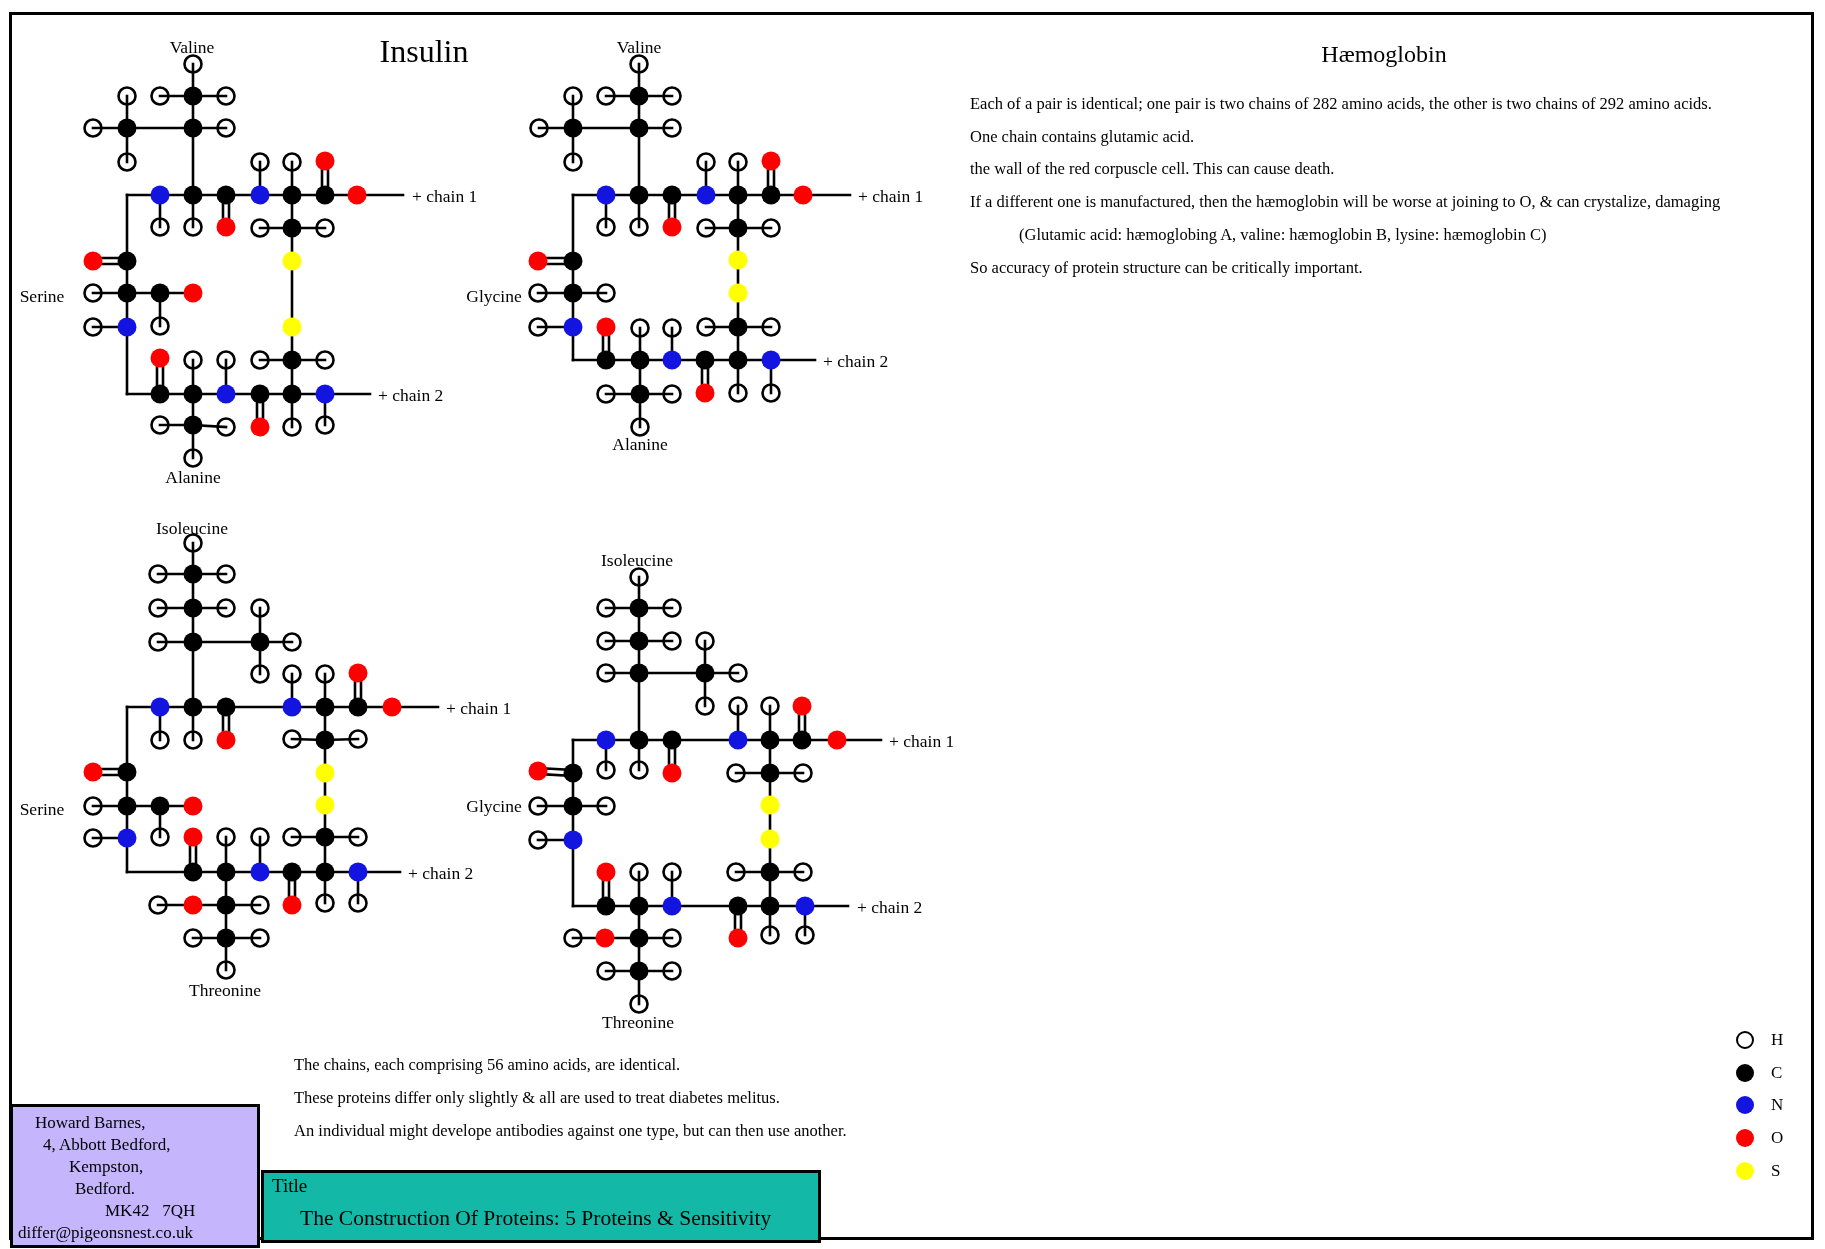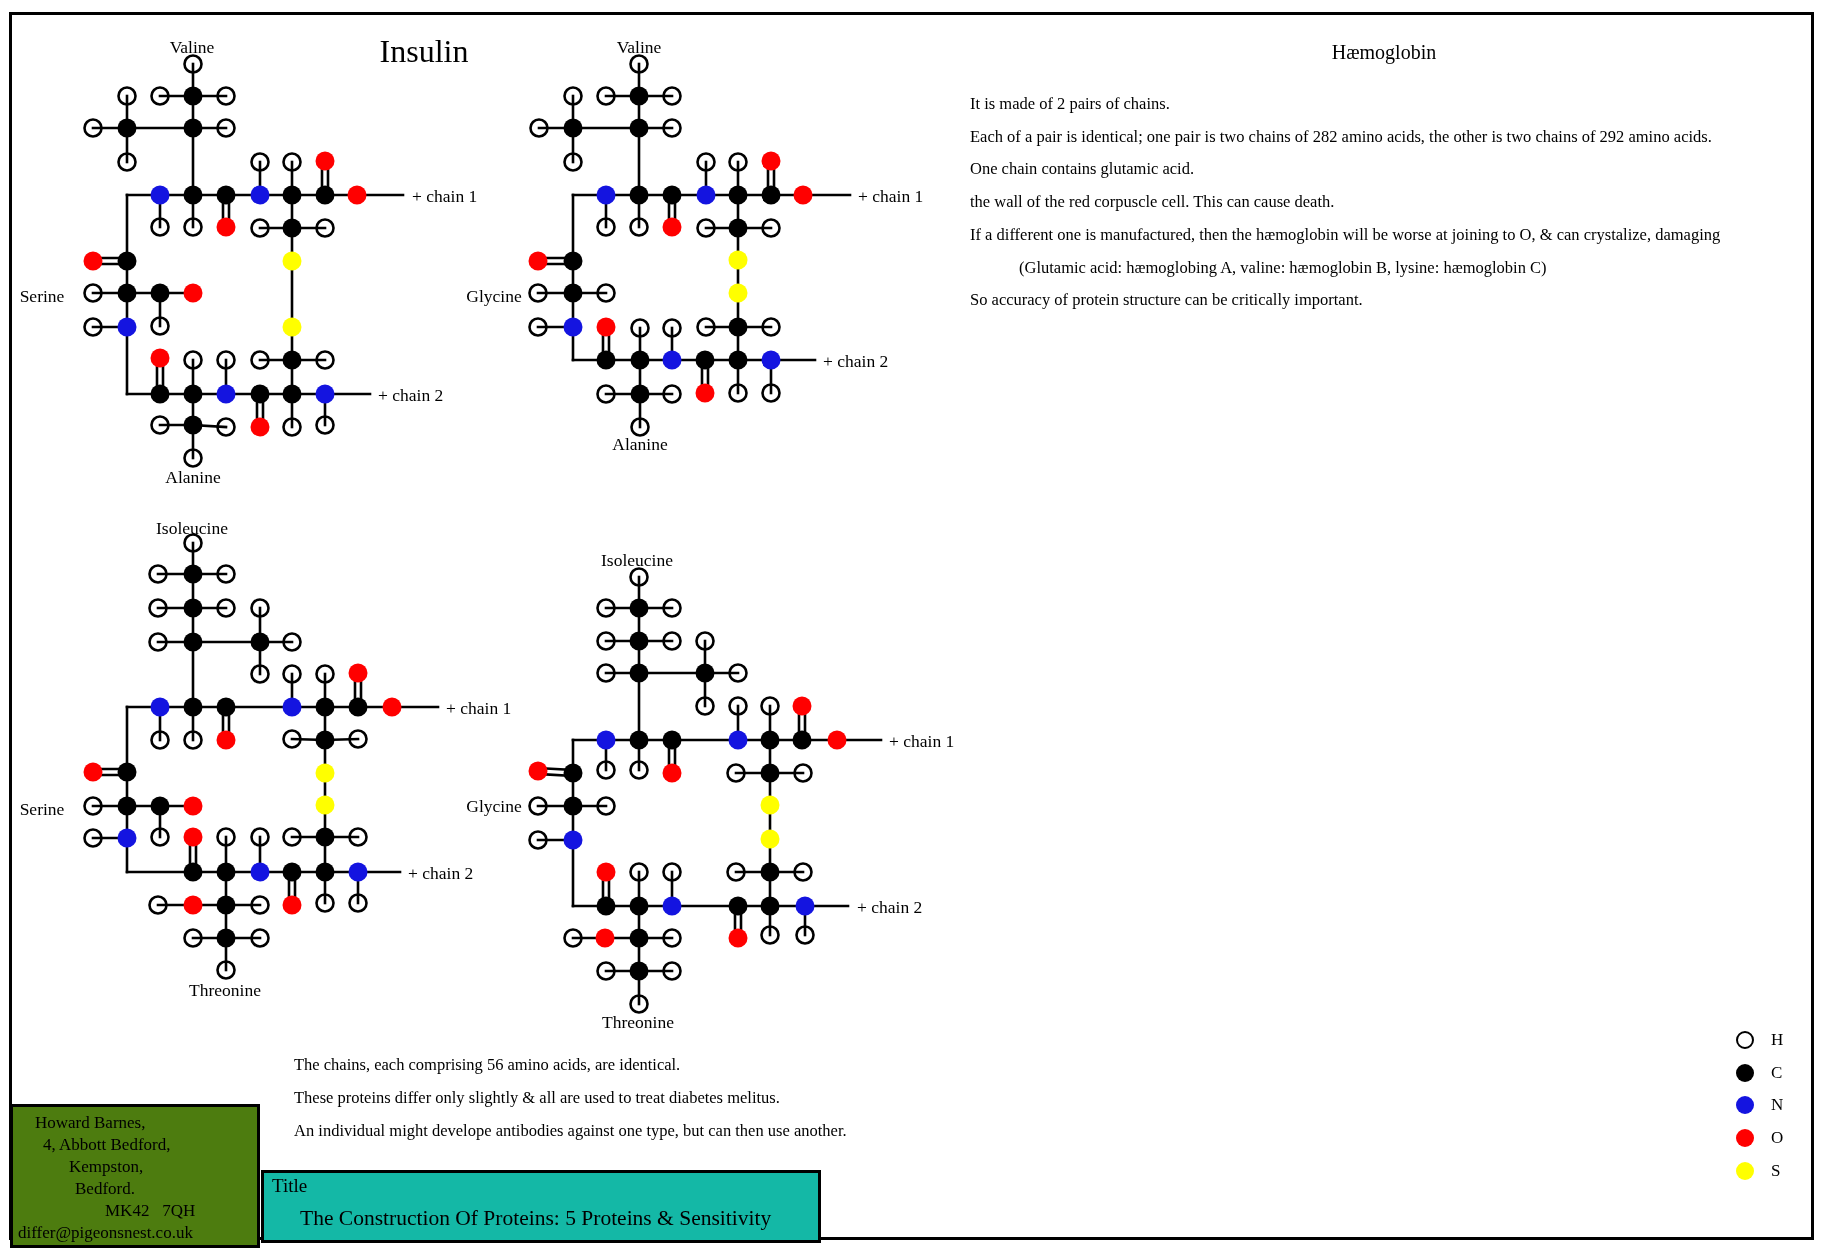--- a/index.html
+++ b/index.html
@@ -4,28 +4,28 @@
 <style>
   html,body{margin:0;padding:0;background:#fff;}
   body{width:1825px;height:1249px;position:relative;overflow:hidden;
        font-family:"Liberation Serif",serif;color:#000;}
   .border-frame{position:absolute;left:9px;top:12px;width:1799px;height:1222px;
        border:3px solid #000;}
   #mol-canvas{position:absolute;left:0;top:0;}
   .insulin-title{position:absolute;left:324px;top:33px;width:200px;text-align:center;
        font-size:32px;}
   .hemo-title{position:absolute;left:1264px;top:41px;width:240px;text-align:center;
-       font-size:20px;}
+       font-size:24px;}
   .hemo-text{position:absolute;left:970px;top:88px;font-size:16.5px;line-height:32.7px;}
   .hemo-text .line{white-space:pre;}
   .hemo-text .indent{padding-left:49px;}
   .notes{position:absolute;left:294px;top:1048px;font-size:16.5px;line-height:33px;}
   .notes .line{white-space:pre;}
   .address-box{position:absolute;left:10px;top:1104px;width:244px;height:133px;
-       border:3px solid #000;background:#4d7c0f;font-size:17px;line-height:22px;
+       border:3px solid #000;background:#c4b5fd;font-size:17px;line-height:22px;
        padding-top:5px;}
   .address-box .line{white-space:pre;}
   .a0{padding-left:22px}.a1{padding-left:30px}.a2{padding-left:56px}
   .a3{padding-left:62px}.a4{padding-left:92px}.a5{padding-left:5px}
   .title-box{position:absolute;left:261px;top:1170px;width:554px;height:67px;
        border:3px solid #000;background:#14b8a6;}
   .title-label{position:absolute;left:8px;top:2px;font-size:19px;}
   .title-main{position:absolute;left:36px;top:33px;font-size:21.5px;white-space:pre;}
   .legend{position:absolute;left:1736px;top:1024px;}
   .legend-row{display:flex;align-items:center;height:32.6px;}
@@ -571,21 +571,20 @@
       <text x="889" y="747" text-anchor="start" fill="#000" style="font-family:&quot;Liberation Serif&quot;,serif;font-size:17.5px;">+ chain 1</text>
       <text x="857" y="913" text-anchor="start" fill="#000" style="font-family:&quot;Liberation Serif&quot;,serif;font-size:17.5px;">+ chain 2</text>
     </g>
   </svg>
 
 <div class="insulin-title">Insulin</div>
 
 <div class="hemo-title">Hæmoglobin</div>
 
 <div class="hemo-text">
-  <div class="line">It is made of 2 pairs of chains.</div>
   <div class="line">Each of a pair is identical; one pair is two chains of 282 amino acids, the other is two chains of 292 amino acids.</div>
   <div class="line">One chain contains glutamic acid.</div>
   <div class="line">the wall of the red corpuscle cell. This can cause death.</div>
   <div class="line">If a different one is manufactured, then the hæmoglobin will be worse at joining to O, &amp; can crystalize, damaging</div>
   <div class="line indent">(Glutamic acid: hæmoglobing A, valine: hæmoglobin B, lysine: hæmoglobin C)</div>
   <div class="line">So accuracy of protein structure can be critically important.</div>
 </div>
 
 <div class="notes">
   <div class="line">The chains, each comprising 56 amino acids, are identical.</div>

